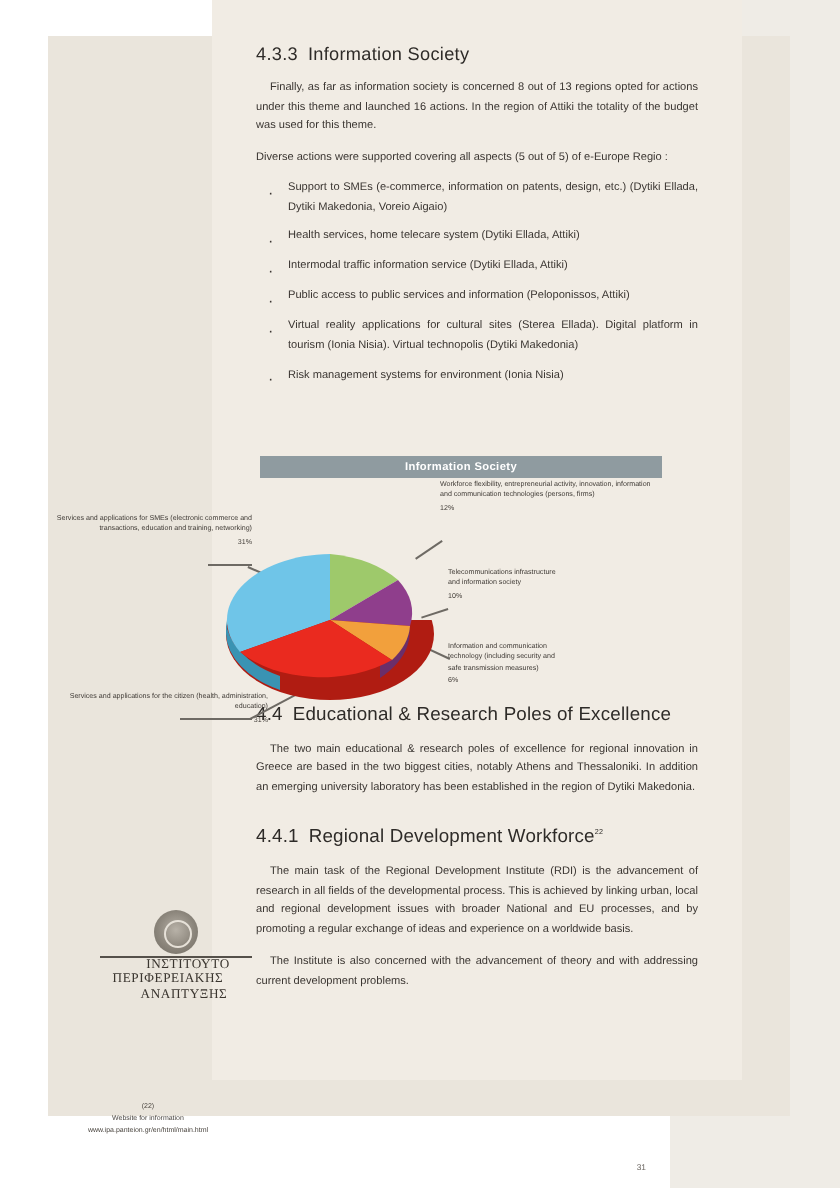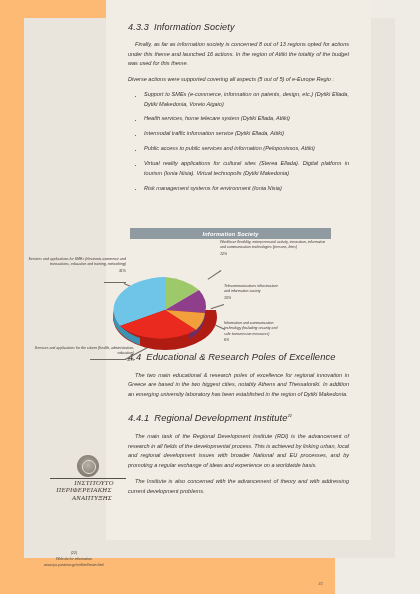--- a/index.html
+++ b/index.html
@@ -9,22 +9,21 @@
     height: 594px;
     background: #efece6;
     font-family: "Liberation Sans", sans-serif;
     overflow: hidden;
   }
 
   .page {
     position: relative;
     width: 335px;
     height: 594px;
-    background: #fdba74;
-    font-style: italic;
+    background: #ffffff;
   }
 
   
   .content-panel {
     position: absolute;
     left: 24px;
     top: 18px;
     width: 371px;
     height: 540px;
     background: #eae5dc;
@@ -229,21 +228,21 @@
 
     <div style="height:152px"></div>
 
     <div class="h2">
       <span class="num">4.4</span><span>Educational &amp; Research Poles of Excellence</span>
     </div>
 
     <p class="body indent" style="margin-top:9px">The two main educational &amp; research poles of excellence for regional innovation in Greece are based in the two biggest cities, notably Athens and Thessaloniki. In addition an emerging university laboratory has been established in the region of Dytiki Makedonia.</p>
 
     <div class="h2" style="margin-top:13px">
-      <span class="num">4.4.1</span><span>Regional Development Institute</span><sup class="fn">22</sup>
+      <span class="num">4.4.1</span><span>Regional Development Workforce</span><sup class="fn">22</sup>
     </div>
 
     <p class="body indent" style="margin-top:9px">The main task of the Regional Development Institute (RDI) is the advancement of research in all fields of the developmental process. This is achieved by linking urban, local and regional development issues with broader National and EU processes, and by promoting a regular exchange of ideas and experience on a worldwide basis.</p>
 
     <p class="body indent" style="margin-top:7px">The Institute is also concerned with the advancement of theory and with addressing current development problems.</p>
   </div>
 
   <div class="chart-block">
 
     <div class="chart-title-bar">Information Society</div>

